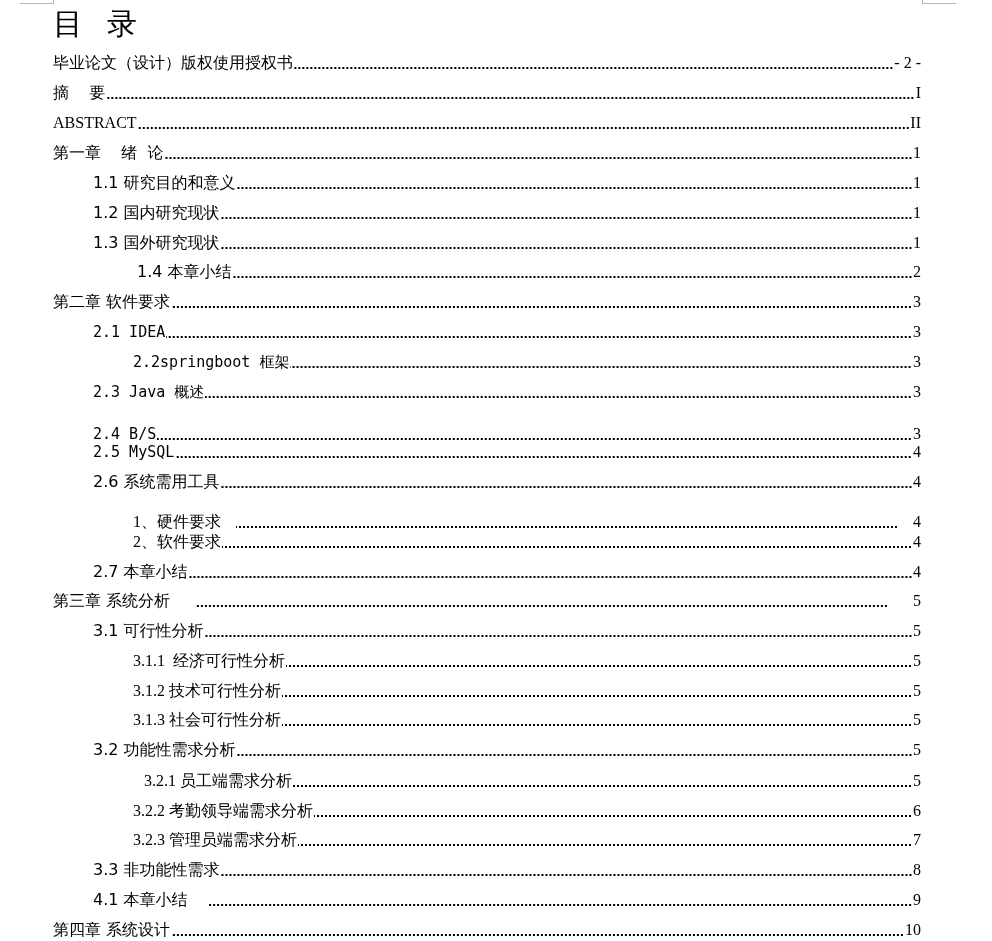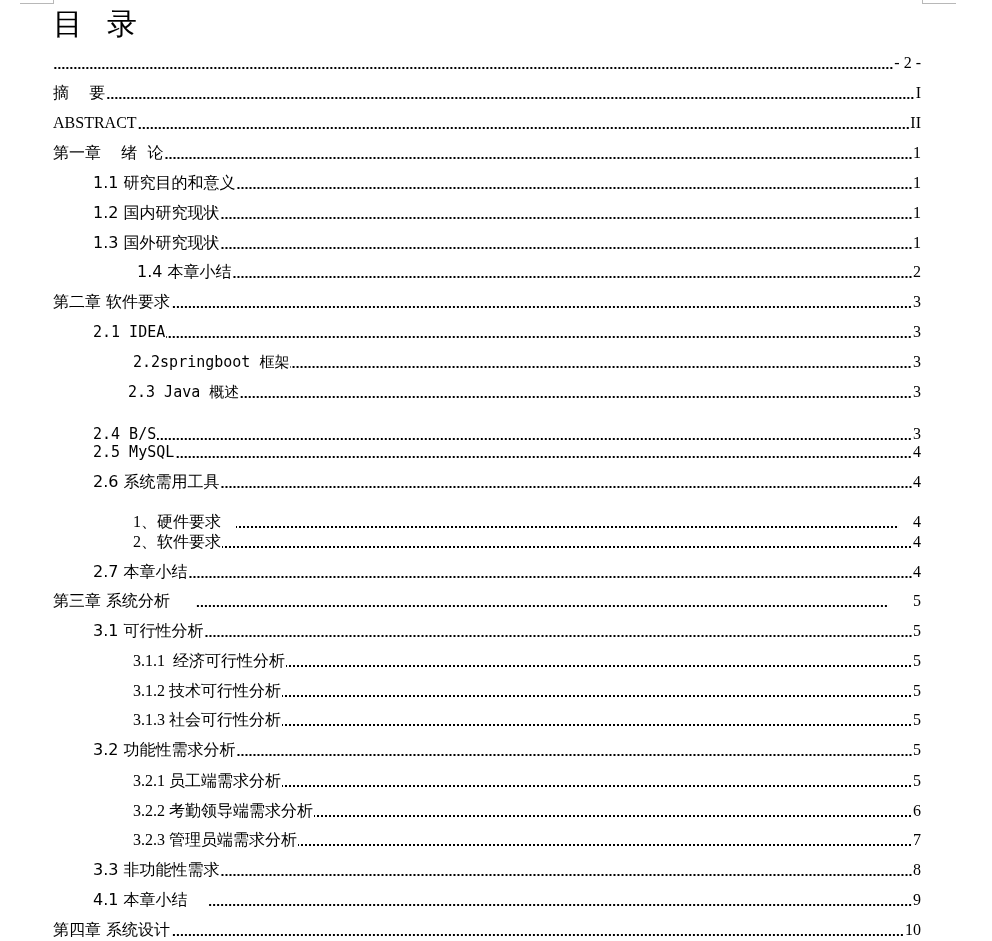--- a/index.html
+++ b/index.html
@@ -28,20 +28,21 @@
 
 <div class="crop tl"></div>
 <div class="crop tr"></div>
 
 <div class="title">
   <span>目</span><span class="gap"></span><span>录</span>
 </div>
 
 <div class="toc" id="toc">
     <div class="row l0" style="top: 0px;">
+      <span class="label sans" style="white-space: pre;">毕业论文（设计）版权使用授权书</span>
       <span class="leader"></span>
       <span class="page">- 2 -</span>
     </div>
     <div class="row l0" style="top: 30px;">
       <span class="label sans" style="white-space: pre;">摘    要</span>
       <span class="leader"></span>
       <span class="page">I</span>
     </div>
     <div class="row l0" style="top: 60px;">
       <span class="label serif" style="white-space: pre;">ABSTRACT</span>
@@ -82,21 +83,21 @@
       <span class="label mono" style="white-space: pre;">2.1 IDEA</span>
       <span class="leader"></span>
       <span class="page">3</span>
     </div>
     <div class="row l2" style="top: 299px;">
       <span class="label mono" style="white-space: pre;">2.2springboot 框架</span>
       <span class="leader"></span>
       <span class="page">3</span>
     </div>
     <div class="row l1" style="top: 329px;">
-      <span class="label mono" style="white-space: pre; margin-left: 35px;">2.3 Java 概述</span>
+      <span class="label mono" style="white-space: pre;">2.3 Java 概述</span>
       <span class="leader"></span>
       <span class="page">3</span>
     </div>
     <div class="row l1" style="top: 371px;">
       <span class="label mono" style="white-space: pre;">2.4 B/S</span>
       <span class="leader"></span>
       <span class="page">3</span>
     </div>
     <div class="row l1" style="top: 389px;">
       <span class="label mono" style="white-space: pre;">2.5 MySQL</span>
@@ -147,21 +148,21 @@
       <span class="label serif" style="white-space: pre;">3.1.3 社会可行性分析</span>
       <span class="leader"></span>
       <span class="page">5</span>
     </div>
     <div class="row l1" style="top: 687px;">
       <span class="label sans" style="white-space: pre;">3.2 功能性需求分析</span>
       <span class="leader"></span>
       <span class="page">5</span>
     </div>
     <div class="row l2" style="top: 718px;">
-      <span class="label serif" style="white-space: pre;">3.2.1 员工端需求分析</span>
+      <span class="label serif" style="white-space: pre; margin-left: 11px;">3.2.1 员工端需求分析</span>
       <span class="leader"></span>
       <span class="page">5</span>
     </div>
     <div class="row l2" style="top: 748px;">
       <span class="label serif" style="white-space: pre;">3.2.2 考勤领导端需求分析</span>
       <span class="leader"></span>
       <span class="page">6</span>
     </div>
     <div class="row l2" style="top: 777px;">
       <span class="label serif" style="white-space: pre;">3.2.3 管理员端需求分析</span>

